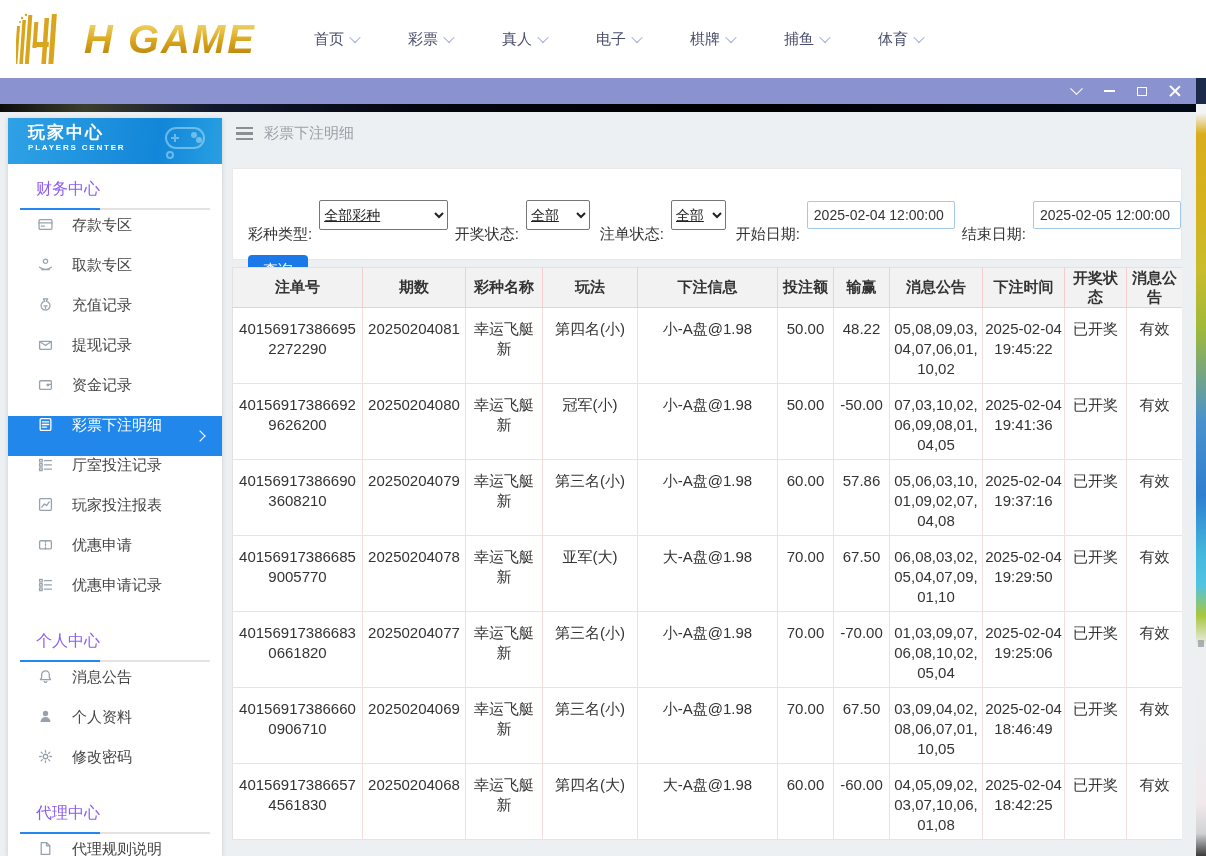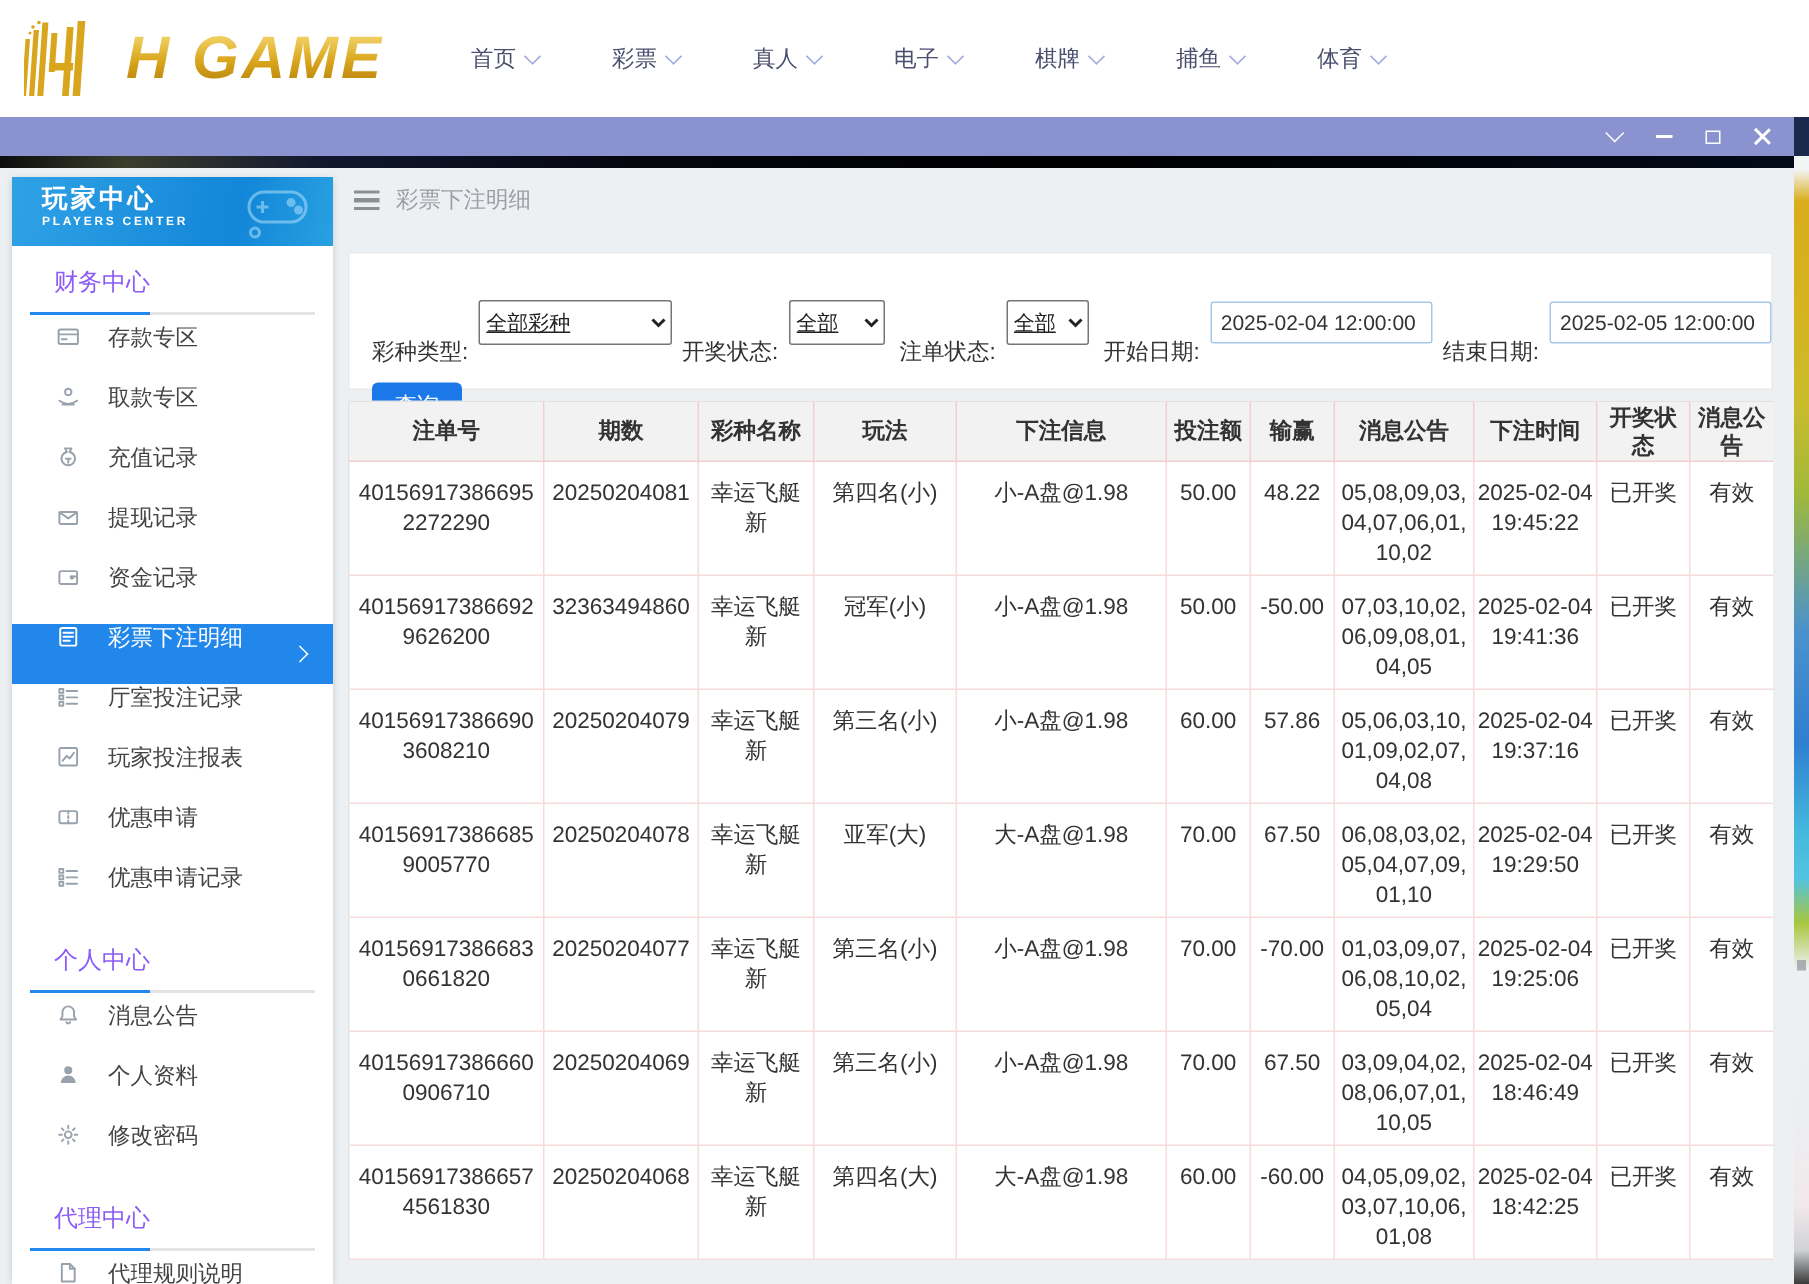--- a/index.html
+++ b/index.html
@@ -404,21 +404,21 @@
                 <td>小-A盘@1.98</td>
                 <td>50.00</td>
                 <td>48.22</td>
                 <td>05,08,09,03,04,07,06,01,10,02</td>
                 <td>2025-02-04 19:45:22</td>
                 <td>已开奖</td>
                 <td>有效</td>
               </tr>
               <tr>
                 <td>401569173866929626200</td>
-                <td>32363494860</td>
+                <td>20250204080</td>
                 <td>幸运飞艇新</td>
                 <td>冠军(小)</td>
                 <td>小-A盘@1.98</td>
                 <td>50.00</td>
                 <td>-50.00</td>
                 <td>07,03,10,02,06,09,08,01,04,05</td>
                 <td>2025-02-04 19:41:36</td>
                 <td>已开奖</td>
                 <td>有效</td>
               </tr>

